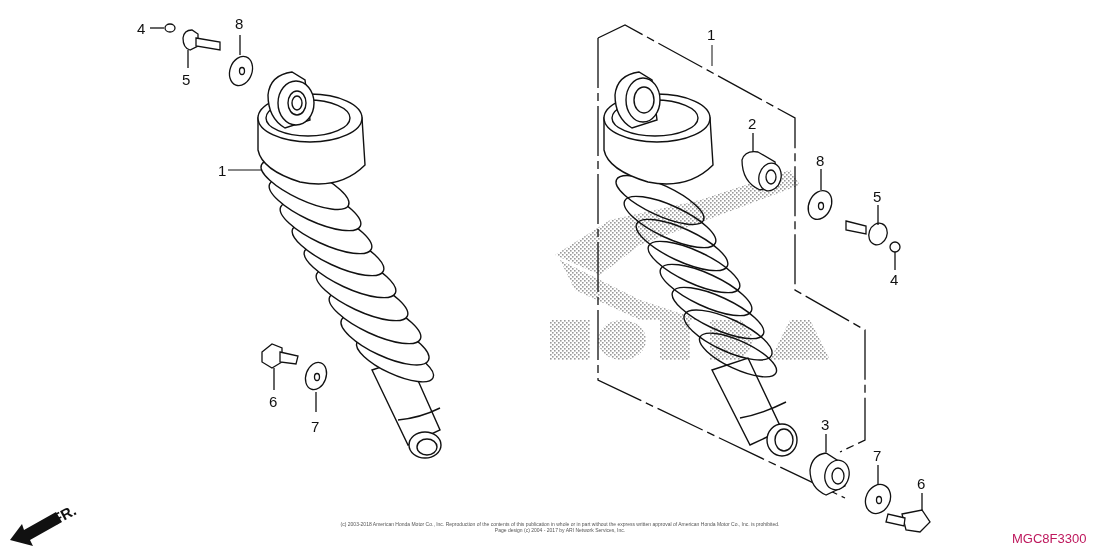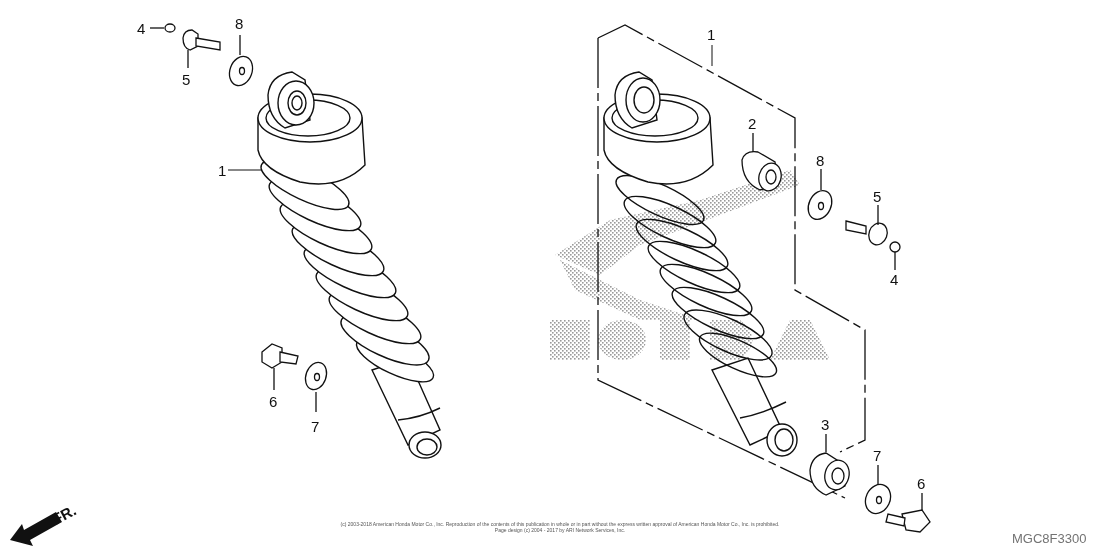--- a/index.html
+++ b/index.html
@@ -1,20 +1,20 @@
 <!DOCTYPE html>
 <html><head>
   <meta charset="utf-8">
   <style>
     html, body { margin: 0; padding: 0; background: #ffffff; }
     body { width: 1120px; height: 560px; position: relative; overflow: hidden; font-family: "Liberation Sans", sans-serif; }
     #diagram { position: absolute; left: 0; top: 0; width: 1120px; height: 560px; }
     .callout { position: absolute; font-family: "Liberation Sans", sans-serif; font-size: 15px; color: #111; line-height: 1; }
     .copyright { position: absolute; left: 300px; top: 521px; width: 520px; text-align: center; font-size: 5px; line-height: 6px; color: #555; font-family: "Liberation Sans", sans-serif; }
-    .diagram-code { position: absolute; left: 1012px; top: 531px; font-size: 13px; color: #737373; font-family: "Liberation Sans", sans-serif; }
+    .diagram-code { position: absolute; left: 1012px; top: 531px; font-size: 13px; color: #be185d; font-family: "Liberation Sans", sans-serif; }
     .fr-label { position: absolute; left: 52px; top: 506px; font-size: 15px; font-weight: bold; color: #111; transform: rotate(-28deg); font-family: "Liberation Sans", sans-serif; }
   </style>
 </head>
 <body>
 
 <svg id="diagram" viewBox="0 0 1120 560" xmlns="http://www.w3.org/2000/svg">
   <defs>
     <pattern id="dots" width="4" height="4" patternUnits="userSpaceOnUse">
       <rect x="0" y="0" width="1.6" height="1.6" fill="#9a9a9a"></rect>
       <rect x="2" y="2" width="1.6" height="1.6" fill="#9a9a9a"></rect>

